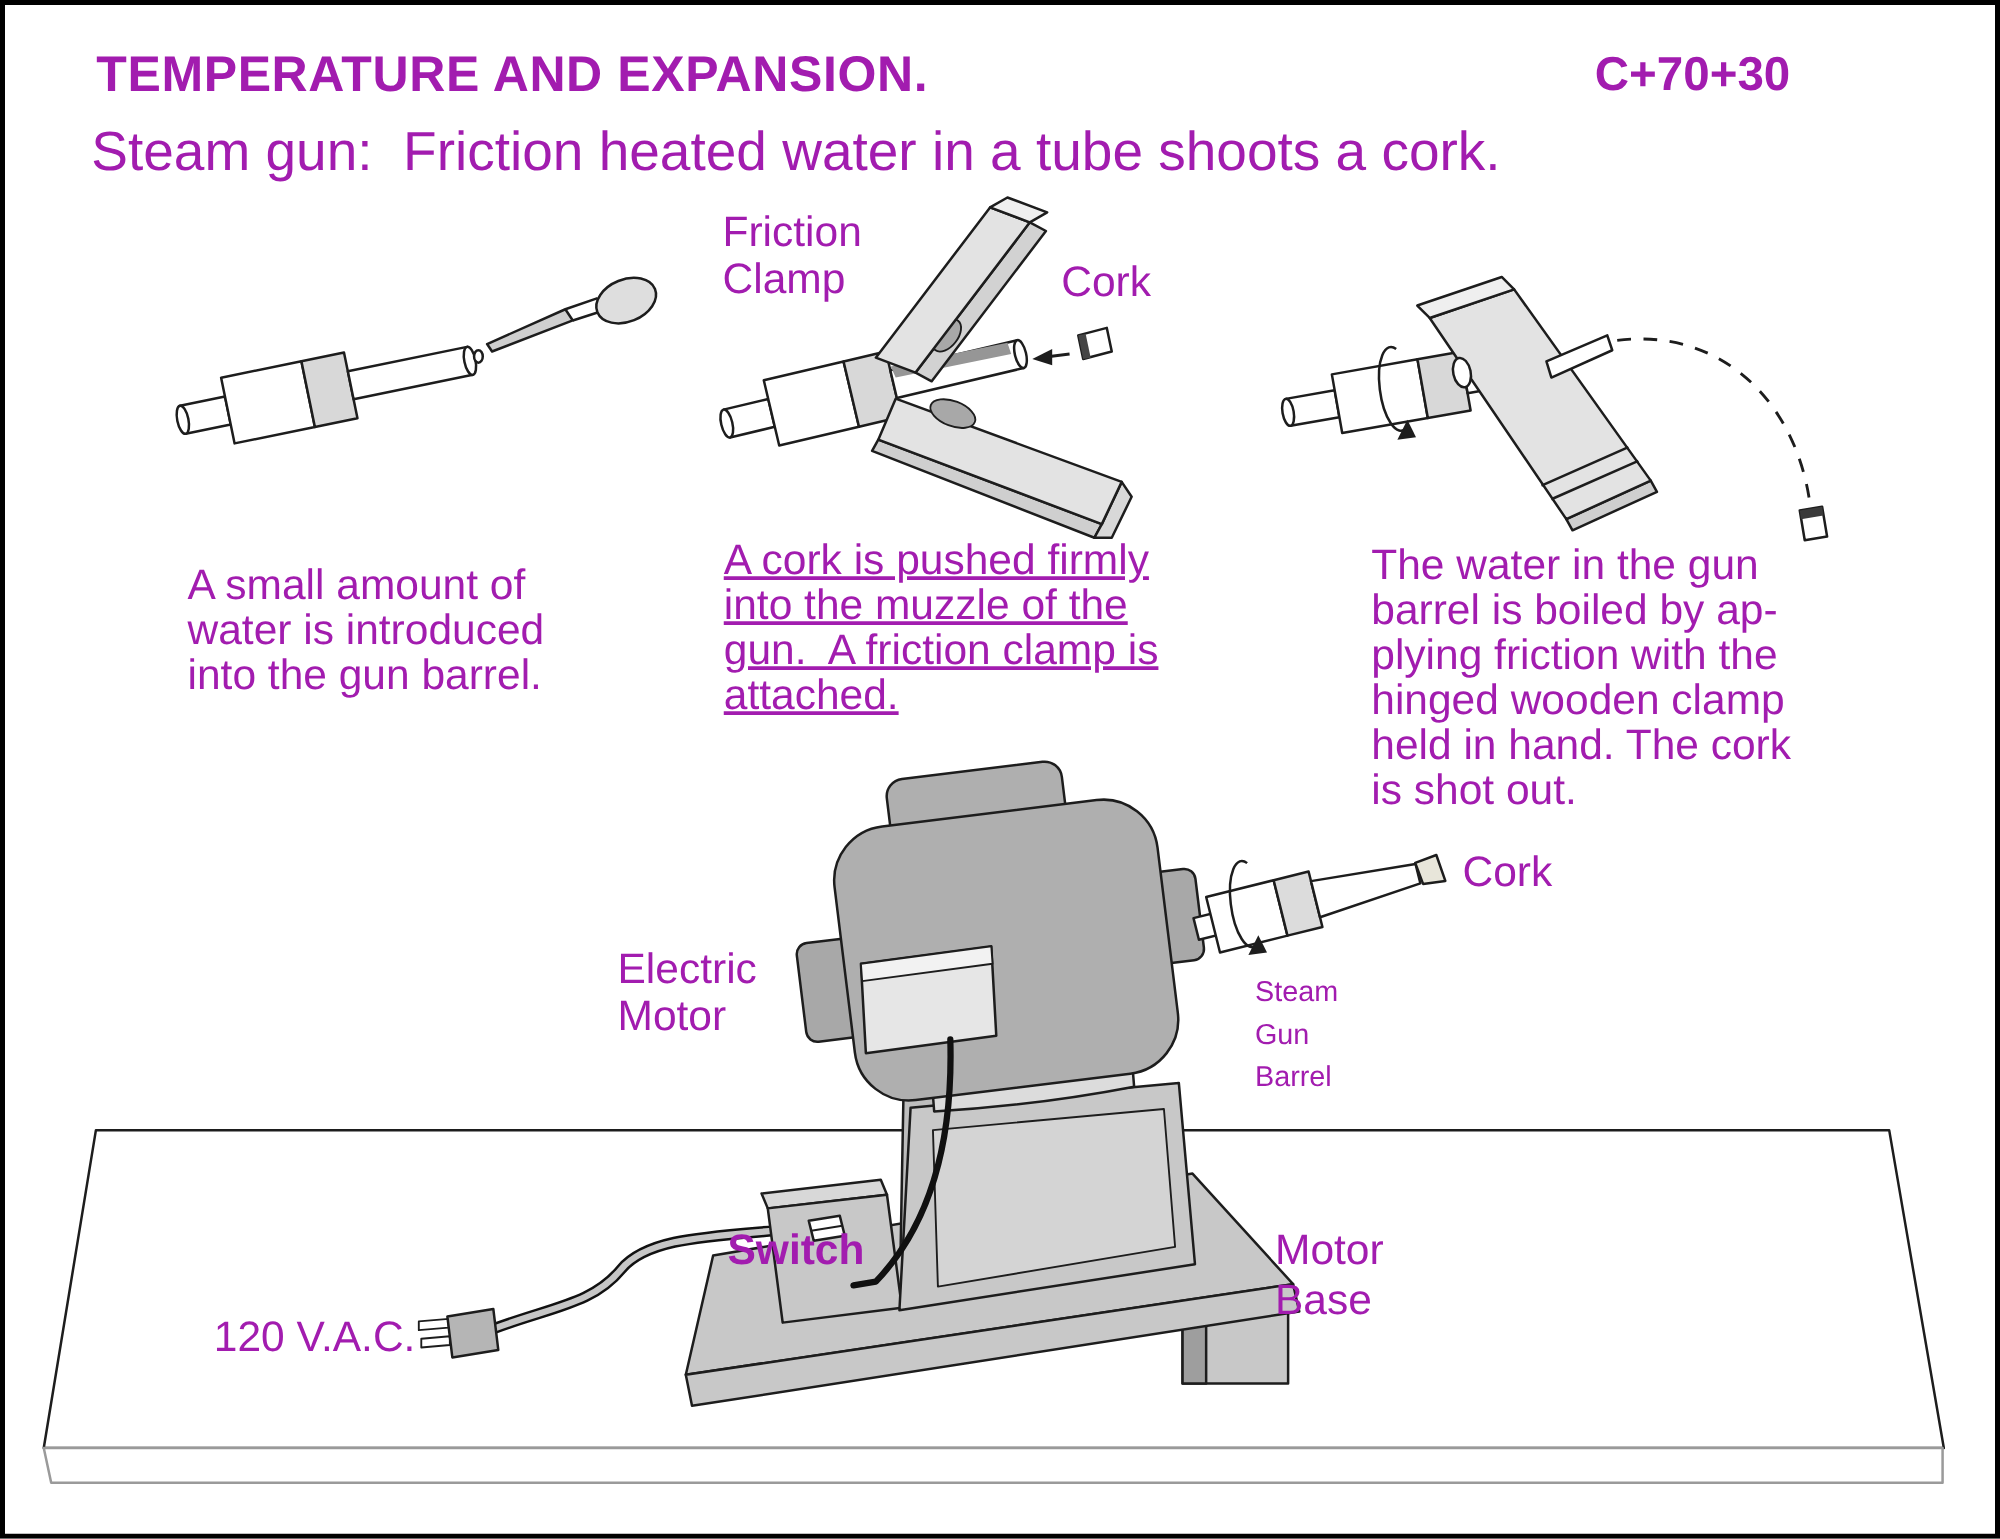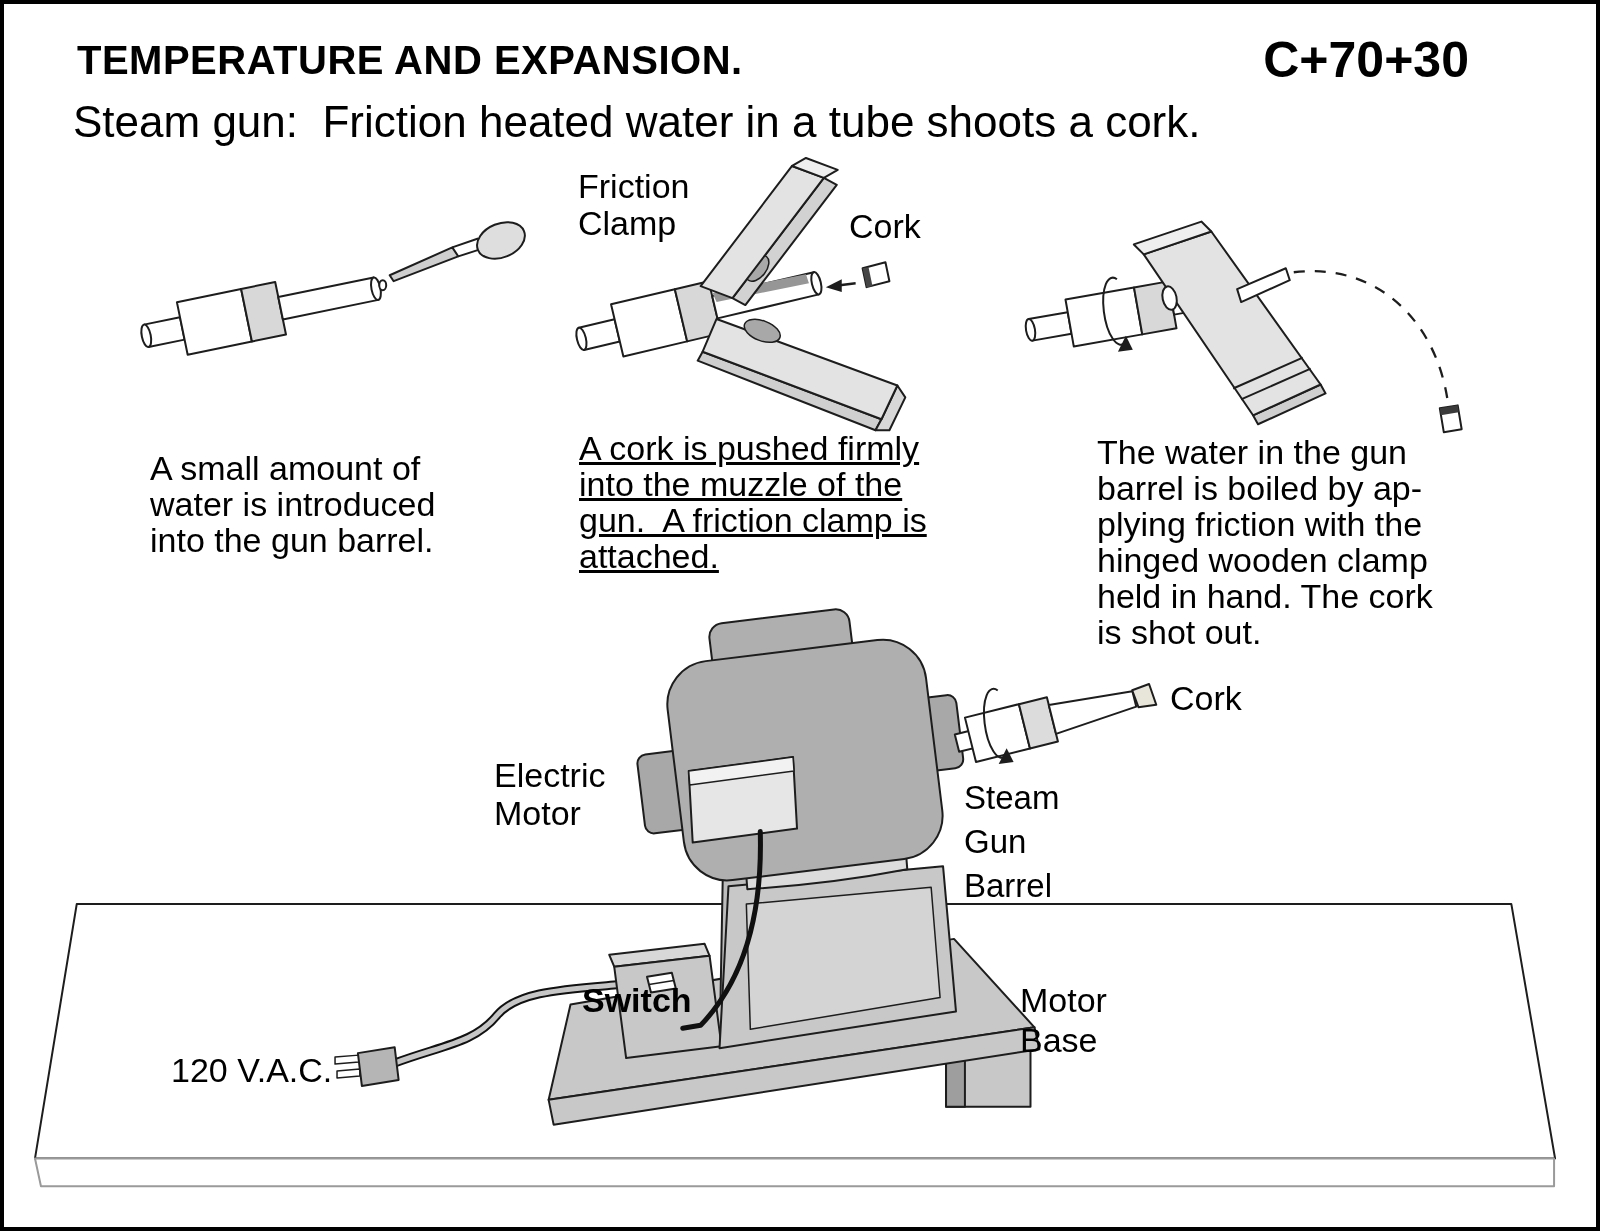--- a/index.html
+++ b/index.html
@@ -2,23 +2,23 @@
 <html><head>
 <meta charset="utf-8">
 <style>
   html,body{margin:0;padding:0;background:#e8e8e8;}
   .page{
     position:relative;width:1600px;height:1231px;background:#fff;
     border:4px solid #000;box-sizing:border-box;overflow:hidden;
     font-family:"Liberation Sans", sans-serif;color:#161616;
   }
   .art{position:absolute;left:0;top:0;width:100%;height:100%;}
-  .txt{position:absolute;white-space:pre-wrap;line-height:36px;font-size:34px;color:#000000;}
+  .txt{position:absolute;white-space:pre-wrap;line-height:36px;font-size:34px;color:#a21caf;}
   .title{font-size:40px;font-weight:bold;line-height:46px;letter-spacing:.5px;}
-  .code{font-size:50px;font-weight:bold;line-height:52px;text-align:right;}
+  .code{font-size:38px;font-weight:bold;line-height:52px;text-align:center;}
   .subtitle{font-size:44px;line-height:44px;}
   .caption{font-size:34px;line-height:36px;}
   .lbl{font-size:34px;line-height:37px;}
   .ctr{}
   svg *{vector-effect:non-scaling-stroke;}
 </style>
 </head>
 <body>
 
 <div class="page">
@@ -186,21 +186,21 @@
   <div class="txt lbl ctr" style="left:574px;top:164px;width:200px;">Friction
 Clamp</div>
 
   <div class="txt lbl" style="left:845px;top:204px;">Cork</div>
 
   <div class="txt lbl ctr" style="left:490px;top:752px;width:200px;line-height:38px;">Electric
 Motor</div>
 
   <div class="txt lbl" style="left:1166px;top:676px;">Cork</div>
 
-  <div class="txt lbl ctr" style="left:960px;top:772px;width:180px;line-height:44px;font-size:33px;">Steam
+  <div class="txt lbl ctr" style="left:1000px;top:772px;width:180px;line-height:34px;font-size:23px;">Steam
 Gun
 Barrel</div>
 
   <div class="txt lbl" style="left:578px;top:978px;font-weight:bold;">Switch</div>
 
   <div class="txt lbl" style="left:167px;top:1048px;">120 V.A.C.</div>
 
   <div class="txt lbl ctr" style="left:1016px;top:976px;width:180px;line-height:40px;">Motor
 Base</div>
 

